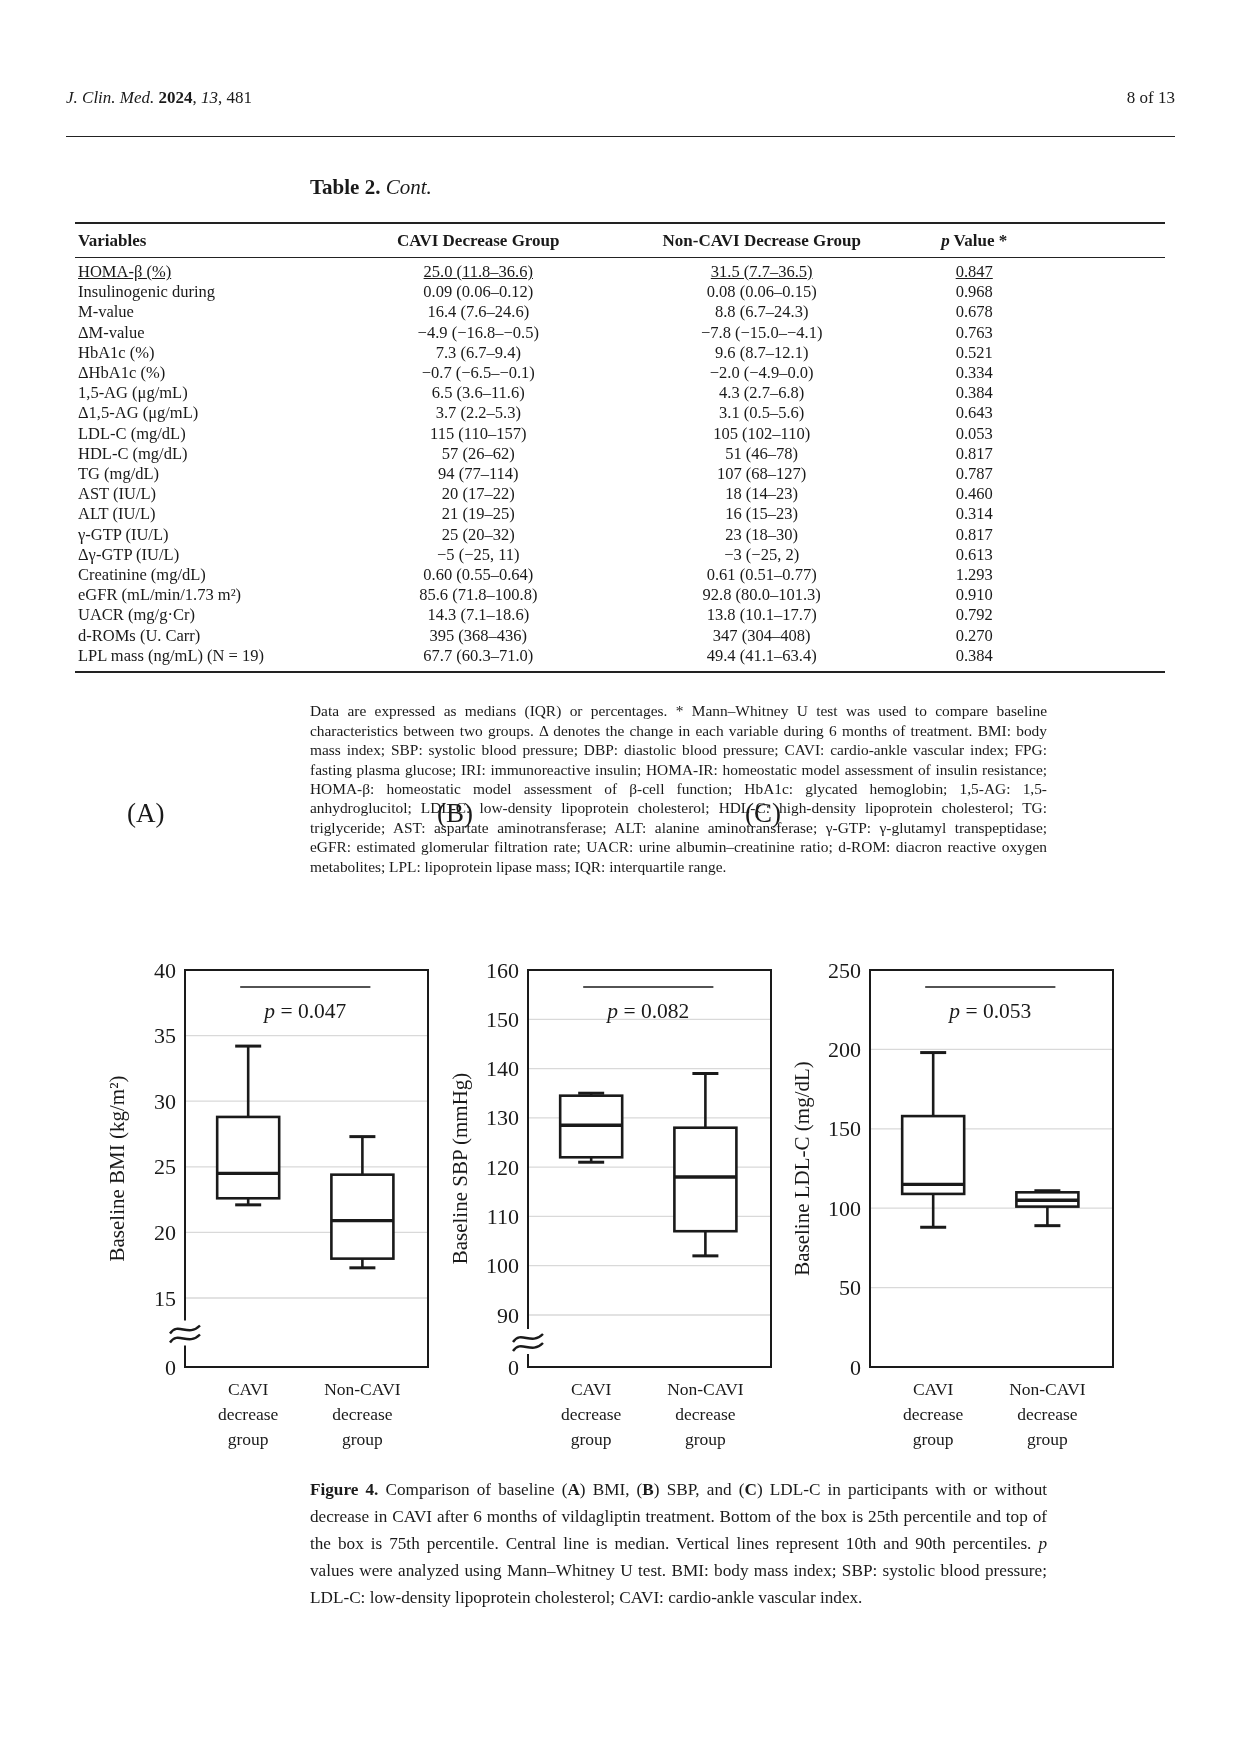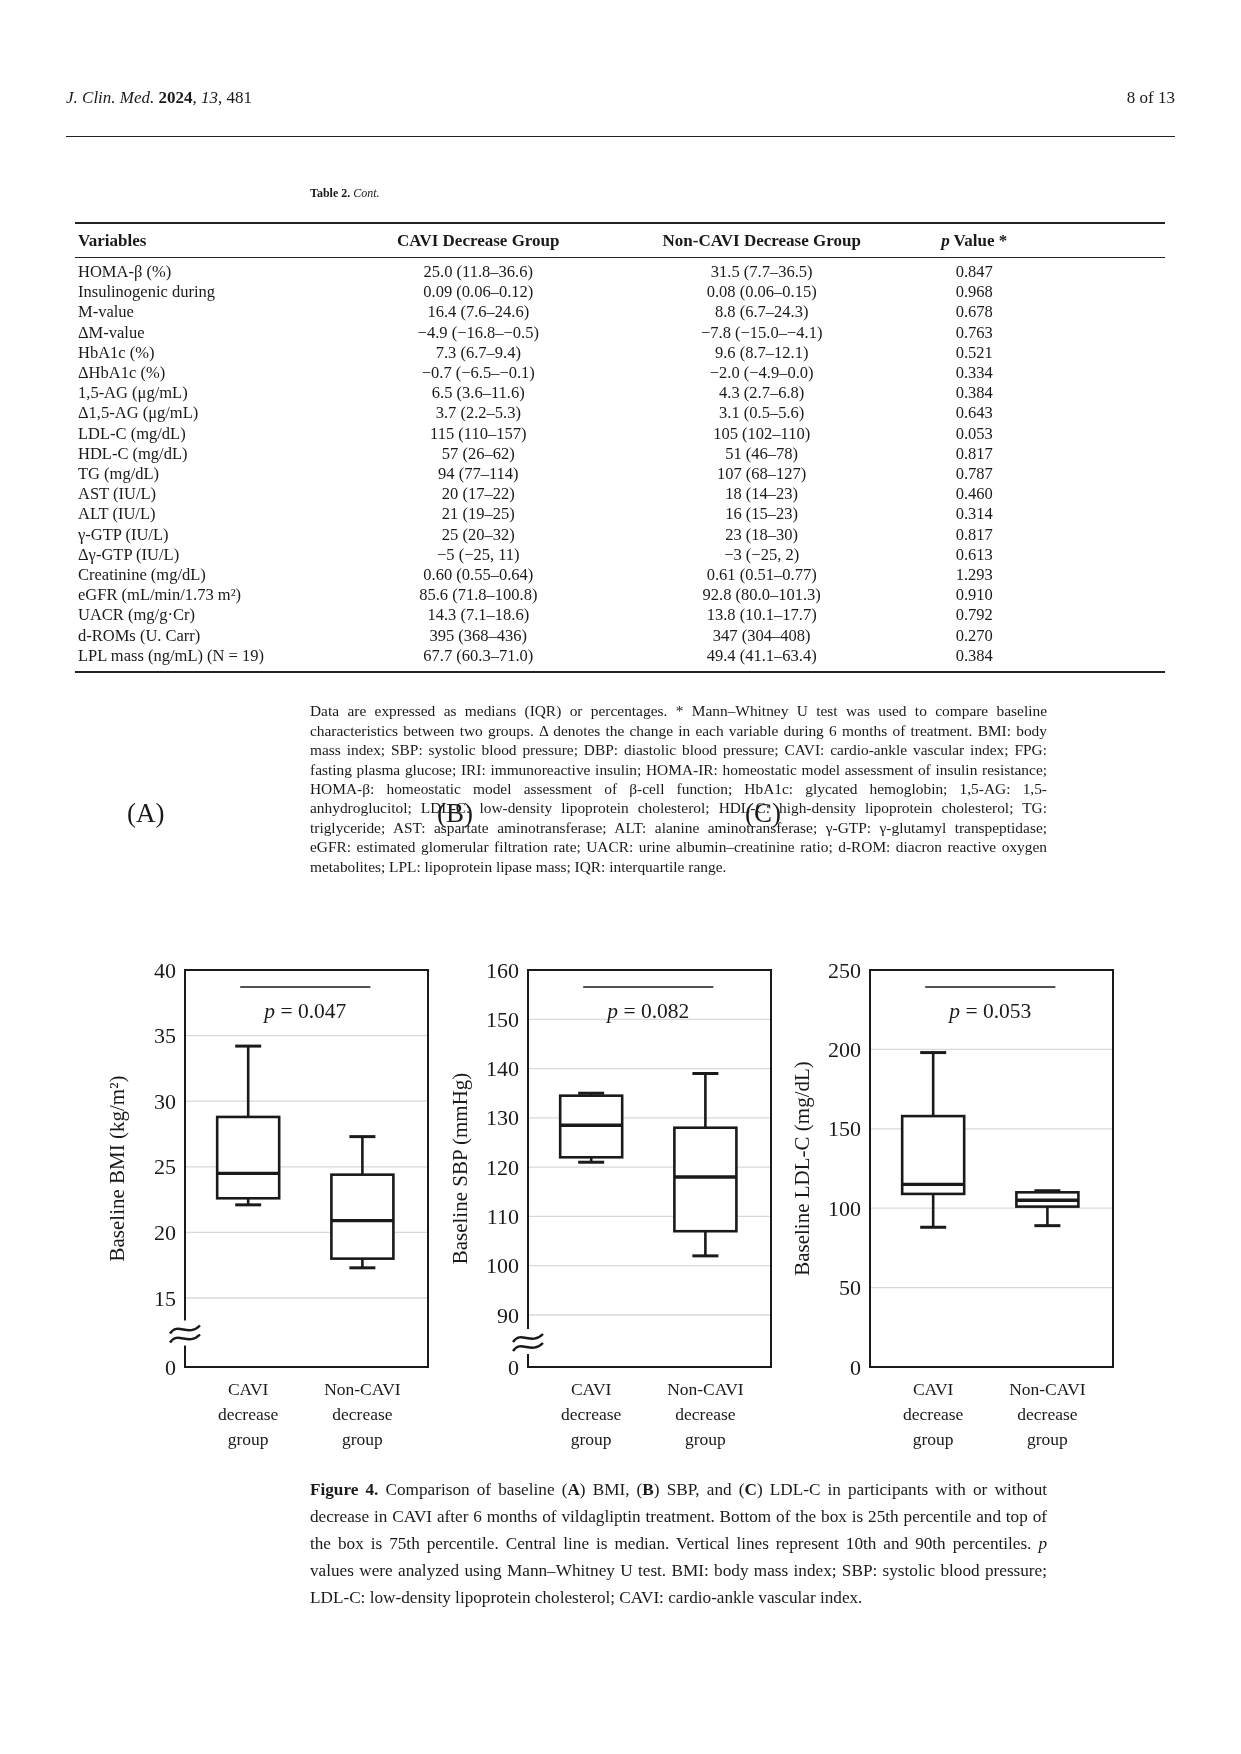--- a/index.html
+++ b/index.html
@@ -1,30 +1,30 @@
 <!DOCTYPE html>
 <html><head>
 <meta charset="utf-8">
 <style>
   html,body{margin:0;padding:0;background:#9e9e9e;}
   .page{position:relative;width:1241px;height:1754px;background:#ffffff;margin:0 auto;
         font-family:"Liberation Serif", serif;color:#1a1a1a;overflow:hidden;}
   .hdr{position:absolute;top:88px;left:66px;right:66px;display:flex;
        justify-content:space-between;font-size:17px;}
   .hdr-rule{position:absolute;top:136px;left:66px;right:66px;border-top:1.6px solid #222;}
-  .tbl-caption{position:absolute;top:186px;left:310px;font-size:12px;}
+  .tbl-caption{position:absolute;top:175px;left:310px;font-size:21px;}
   .datatable{position:absolute;top:222px;left:75px;width:1090px;border-collapse:collapse;
              border-top:2.3px solid #222;border-bottom:2.3px solid #222;table-layout:fixed;}
   .datatable th{font-weight:bold;font-size:17px;padding:7px 0 6px 0;
                 border-bottom:1.3px solid #222;text-align:center;}
   .datatable th:first-child{text-align:left;padding-left:3px;margin-left:24px;}
   .datatable td{font-size:16.5px;height:20.2px;line-height:20.2px;padding:0;
                 text-align:center;white-space:nowrap;}
   .datatable td:first-child{text-align:left;padding-left:3px;}
-  .datatable tbody tr:first-child td{padding-top:4px;}
+  .datatable tbody tr:first-child td{padding-top:4px;text-decoration:underline;}
   .datatable tbody tr:last-child td{padding-bottom:5px;}
   .footnote{position:absolute;top:686px;left:310px;width:737px;font-size:15.4px;
             line-height:19.4px;text-align:justify;}
   .fig-canvas{position:absolute;top:780px;left:0;width:1241px;height:690px;}
   .fig-caption{position:absolute;top:1460px;left:310px;width:737px;font-size:17.2px;
                line-height:26.9px;text-align:justify;}
   .b{font-weight:bold;} .i{font-style:italic;}
   svg text{font-family:"Liberation Serif", serif;fill:#1a1a1a;}
 </style>
 </head>

